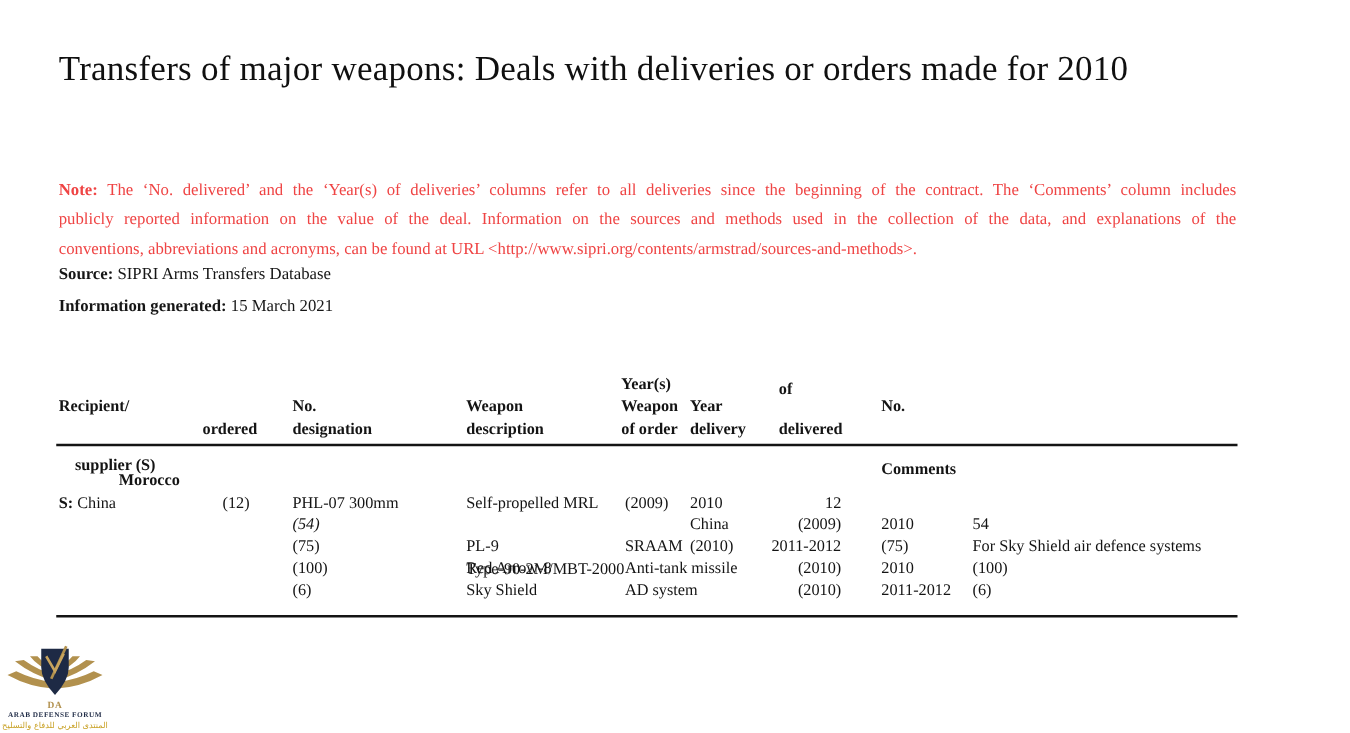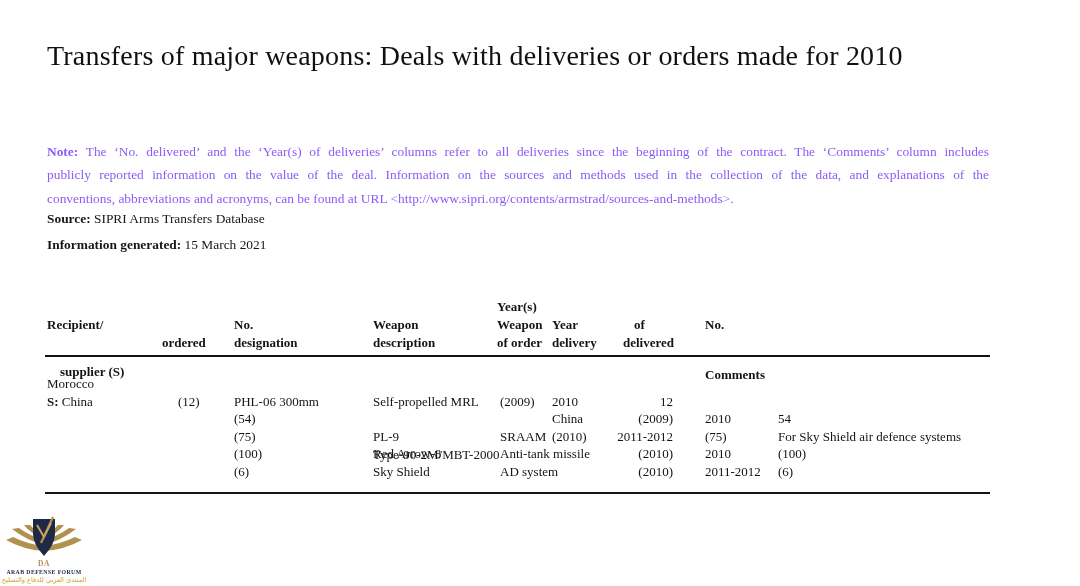--- a/index.html
+++ b/index.html
@@ -10,40 +10,40 @@
   b { font-weight:bold; }
 
   .title {
     position:absolute; left:47px; top:36px; width:990px;
     font-size:28px; line-height:39.5px; font-weight:400; color:#101010;
     letter-spacing:0.2px; margin:0;
   }
 
   .note {
     position:absolute; left:47px; top:140px; width:942px;
-    font-size:13.4px; line-height:23.3px; color:#8b5cf6;
+    font-size:13.4px; line-height:23.3px; color:#ef4444;
   }
   .jline { text-align:justify; text-align-last:justify; }
 
   .meta { position:absolute; left:47px; font-size:13.4px; color:#161616; white-space:nowrap; }
   .meta.source { top:211px; }
   .meta.generated { top:237px; }
 
   
   .arms-table {
     position:absolute; left:45px; top:285px; width:945px; height:212px;
     font-size:13px;
   }
   .rule { position:absolute; left:0; width:945px; height:2px; background:#141414; }
   .rule.head { top:70px; }
   .rule.foot { top:207px; }
 
   .hcell, .bcell { position:absolute; white-space:nowrap; line-height:14px; color:#141414; }
   .hcell { font-weight:bold; }
-  .bcell.b { font-weight:normal; }
+  .bcell.b { font-weight:bold;margin-left:48px; }
 
   .c1  { left:2px; }
   .ind { left:15px; }
   .c2  { left:133px; }
   .c2h { left:117px; }
   .c3  { left:189px; }
   .c4  { left:328px; }
   .c5  { left:455px; }
   .c5h { left:452px; }
   .c6  { left:507px; }
@@ -82,35 +82,35 @@
         <span class="hcell c2h" style="top: 51px;">ordered</span>
         <span class="hcell c3" style="top: 33px;">No.</span>
         <span class="hcell c3" style="top: 51px;">designation</span>
         <span class="hcell c4" style="top: 33px;">Weapon</span>
         <span class="hcell c4" style="top: 51px;">description</span>
         <span class="hcell c5h" style="top: 15px;">Year(s)</span>
         <span class="hcell c5h" style="top: 33px;">Weapon</span>
         <span class="hcell c5h" style="top: 51px;">of order</span>
         <span class="hcell c6h" style="top: 33px;">Year</span>
         <span class="hcell c6h" style="top: 51px;">delivery</span>
-        <span class="hcell c7h" style="top: 33px; margin-left: 11px;">of</span>
+        <span class="hcell c7h" style="top: 19px;">of</span>
         <span class="hcell c7h" style="top: 51px;">delivered</span>
         <span class="hcell c8" style="top: 33px;">No.</span>
         <span class="hcell c8" style="top: 51px; margin-top: 32px;">Comments</span>
       </div>
     <div id="tbody">
         <span class="bcell c1 b" style="top: 92px;">Morocco</span>
         <span class="bcell c1" style="top: 109.5px;"><b>S:</b> China</span>
         <span class="bcell c2" style="top: 109.5px;">(12)</span>
-        <span class="bcell c3" style="top: 109.5px;">PHL-06 300mm</span>
+        <span class="bcell c3" style="top: 109.5px;">PHL-07 300mm</span>
         <span class="bcell c4" style="top: 109.5px;">Self-propelled MRL</span>
         <span class="bcell c5" style="top: 109.5px;">(2009)</span>
         <span class="bcell c6" style="top: 109.5px;">2010</span>
         <span class="bcell c7" style="top: 109.5px;">12</span>
-        <span class="bcell c3" style="top: 127px;">(54)</span>
+        <span class="bcell c3" style="top: 127px; font-style: italic;">(54)</span>
         <span class="bcell c4" style="top: 123px; margin-top: 40px;">Type-90-2M/MBT-2000</span>
         <span class="bcell c6" style="top: 127px;">China</span>
         <span class="bcell c7" style="top: 127px;">(2009)</span>
         <span class="bcell c8" style="top: 127px;">2010</span>
         <span class="bcell c9" style="top: 127px;">54</span>
         <span class="bcell c3" style="top: 144.5px;">(75)</span>
         <span class="bcell c4" style="top: 144.5px;">PL-9</span>
         <span class="bcell c5" style="top: 144.5px;">SRAAM</span>
         <span class="bcell c6" style="top: 144.5px;">(2010)</span>
         <span class="bcell c7" style="top: 144.5px;">2011-2012</span>

